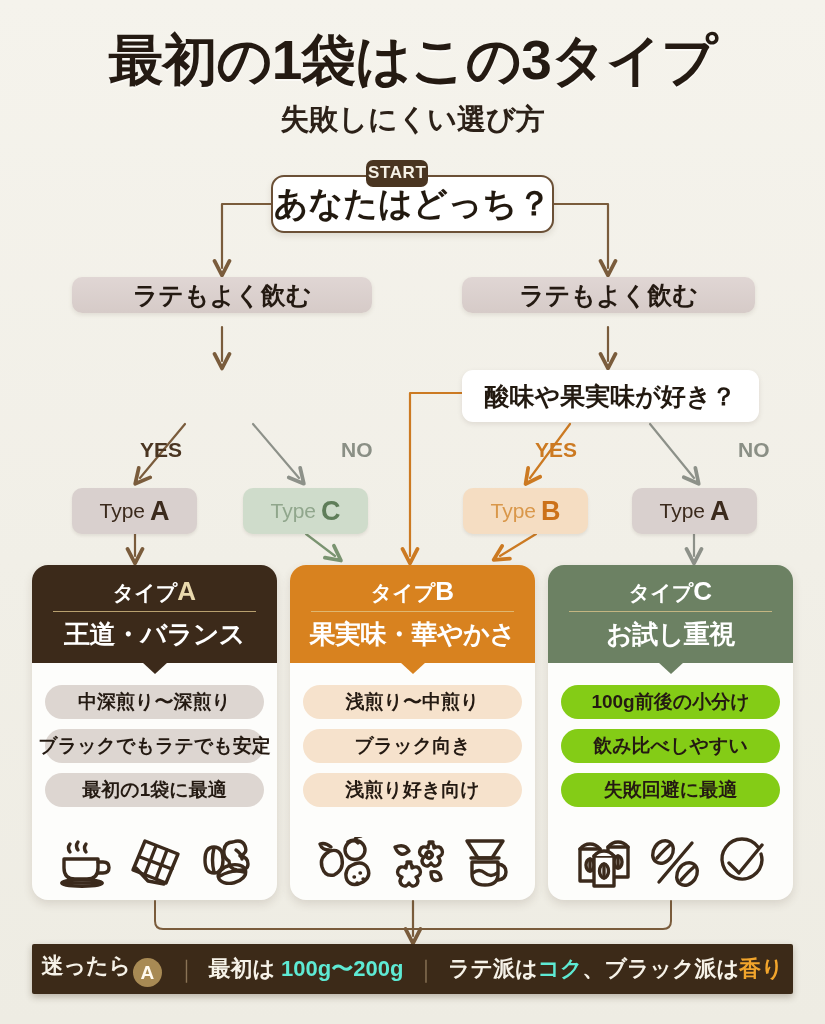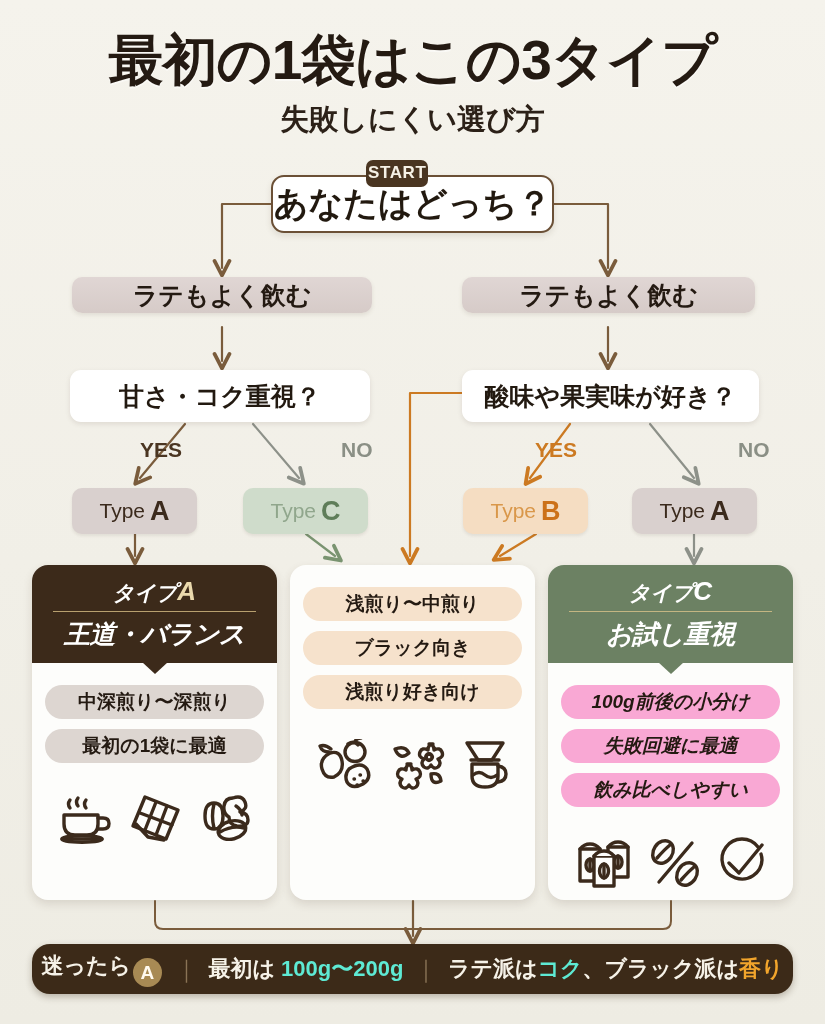--- a/index.html
+++ b/index.html
@@ -115,21 +115,21 @@
     overflow: visible; z-index: 3;
   }
   #card-a { left: 32px; }
   #card-b { left: 290px; }
   #card-c { left: 548px; }
 
   .card-head {
     position: relative; height: 98px;
     border-radius: 16px 16px 0 0;
     display: flex; flex-direction: column; align-items: center;
-    justify-content: center; gap: 2px; font-style: italic;
+    justify-content: center; gap: 2px;
   }
   #card-a .card-head { background: #3c2a1a; }
   #card-b .card-head { background: #d8821f; }
   #card-c .card-head { background: #6c8163; }
 
   .card-head .kind { font-size: 21px; font-weight: 700; color: #fff; }
   .card-head .kind b { font-size: 26px; }
   #card-a .card-head .kind b { color: #ead9ad; }
   .head-rule { width: 83%; height: 1.5px; background: rgba(225,200,140,.75); margin: 2px 0 3px; }
   .card-head .name { font-size: 26px; font-weight: 700; color: #fff; letter-spacing: -.5px; }
@@ -145,34 +145,34 @@
 
   .pills { padding: 22px 13px 16px; display: flex; flex-direction: column; gap: 10px; }
   .pill {
     height: 34px; border-radius: 17px;
     display: flex; align-items: center; justify-content: center;
     font-size: 19px; font-weight: 700; color: #241a12;
     white-space: nowrap;
   }
   #card-a .pill { background: #ddd6d1; }
   #card-b .pill { background: #f6e2cc; }
-  #card-c .pill { background: #f9a8d4; font-style: italic; }
+  #card-c .pill { background: #84cc16; }
 
   .icons {
     display: flex; align-items: center; justify-content: center;
     gap: 12px; margin-top: 14px;
   }
   .icons svg { stroke: #3b2a1c; stroke-width: 3.4; fill: none;
                stroke-linecap: round; stroke-linejoin: round; }
 
   
   .footer {
     position: absolute; left: 32px; top: 944px;
     width: 761px; height: 50px;
-    background: #3c2a18; border-radius: 18px;
+    background: #3c2a18; border-radius: 2px;
     display: flex; align-items: center; justify-content: center;
     gap: 11px; z-index: 3;
     box-shadow: 0 3px 7px rgba(60,42,24,.3);
   }
   .footer .seg { font-size: 22px; font-weight: 700; color: #f6f2e8; white-space: nowrap; }
   .footer .badge {
     display: inline-flex; align-items: center; justify-content: center;
     width: 29px; height: 29px; border-radius: 50%;
     background: #a88a54; color: #fffaf0; font-size: 19px; font-weight: 700;
     vertical-align: -6px; margin: 0 2px;
@@ -241,23 +241,20 @@
     <span>あなたはどっち？</span>
   </div>
 
   <div class="m-box" id="mbox-left">
     <span>ラテもよく飲む</span>
   </div>
   <div class="m-box" id="mbox-right">
     <span>ラテもよく飲む</span>
   </div>
 
-  <div class="q-box" id="qbox-left">
-    <span>甘さ・コク重視？</span>
-  </div>
   <div class="q-box" id="qbox-right">
     <span>酸味や果実味が好き？</span>
   </div>
 
   <div class="yn" id="yn-1">YES</div>
   <div class="yn" id="yn-2">NO</div>
   <div class="yn" id="yn-3">YES</div>
   <div class="yn" id="yn-4">NO</div>
 
   <div class="chip" id="chip-a1">
@@ -281,20 +278,21 @@
     <div class="card-head">
       <div class="kind">
         <span>タイプ</span><b>A</b>
       </div>
       <div class="head-rule"></div>
       <div class="name">王道・バランス</div>
       <div class="notch"></div>
     </div>
     <div class="pills">
       <div class="pill">中深煎り〜深煎り</div>
+      <div class="pill">ブラックでもラテでも安定</div>
       <div class="pill">最初の1袋に最適</div>
     </div>
     <div class="icons">
       <svg width="60" height="52" viewBox="0 0 60 52">
         <path d="M14 7 q-3 4 0 8 M22 5 q-3 4 0 8 M30 7 q-3 4 0 8"></path>
         <path d="M8 22 h34 v9 q0 11 -11 11 h-12 q-11 0 -11 -11 z"></path>
         <path d="M42 25 h5 q6 0 6 5.5 t-6 5.5 h-5"></path>
         <path d="M6 46 h40"></path>
         <ellipse cx="26" cy="46" rx="20" ry="3.2"></ellipse>
       </svg>
@@ -309,20 +307,28 @@
         <path d="M18 11 q-3 12 0 24"></path>
         <path d="M37 5 q9 -3 12 4 t-5 10 q8 1 8 8 t-11 6 q-8 -1 -8 -9 q-6 -3 -5 -11 t9 -8z"></path>
         <path d="M40 13 q5 3 6 9"></path>
         <ellipse cx="36" cy="37" rx="14" ry="9" transform="rotate(-14 36 37)"></ellipse>
         <path d="M24 39 q12 -7 24 -4"></path>
       </svg>
     </div>
   </div>
 
   <div class="card" id="card-b">
+    <div class="card-head">
+      <div class="kind">
+        <span>タイプ</span><b>B</b>
+      </div>
+      <div class="head-rule"></div>
+      <div class="name">果実味・華やかさ</div>
+      <div class="notch"></div>
+    </div>
     <div class="pills">
       <div class="pill">浅煎り〜中煎り</div>
       <div class="pill">ブラック向き</div>
       <div class="pill">浅煎り好き向け</div>
     </div>
     <div class="icons">
       <svg width="60" height="52" viewBox="0 0 60 52">
         <path d="M16 10 q-6 -5 -11 -3 q2 6 9 6"></path>
         <path d="M15 14 q10 -3 12 8 t-8 16 q-9 2 -12 -8 t8 -16z"></path>
         <ellipse cx="40" cy="13" rx="10" ry="9.5"></ellipse>
@@ -353,22 +359,22 @@
     <div class="card-head">
       <div class="kind">
         <span>タイプ</span><b>C</b>
       </div>
       <div class="head-rule"></div>
       <div class="name">お試し重視</div>
       <div class="notch"></div>
     </div>
     <div class="pills">
       <div class="pill">100g前後の小分け</div>
+      <div class="pill">飲み比べしやすい</div>
       <div class="pill">失敗回避に最適</div>
-      <div class="pill">飲み比べしやすい</div>
     </div>
     <div class="icons">
       <svg width="62" height="52" viewBox="0 0 62 52">
         <path d="M6 12 h20 v32 h-20 z"></path>
         <path d="M6 12 q4 -5 10 -5 t10 5"></path>
         <ellipse cx="16" cy="28" rx="4" ry="6"></ellipse>
         <path d="M16 22 v12"></path>
         <path d="M34 10 h20 v30 h-20 z"></path>
         <path d="M34 10 q4 -5 10 -5 t10 5"></path>
         <ellipse cx="44" cy="25" rx="4" ry="6"></ellipse>

